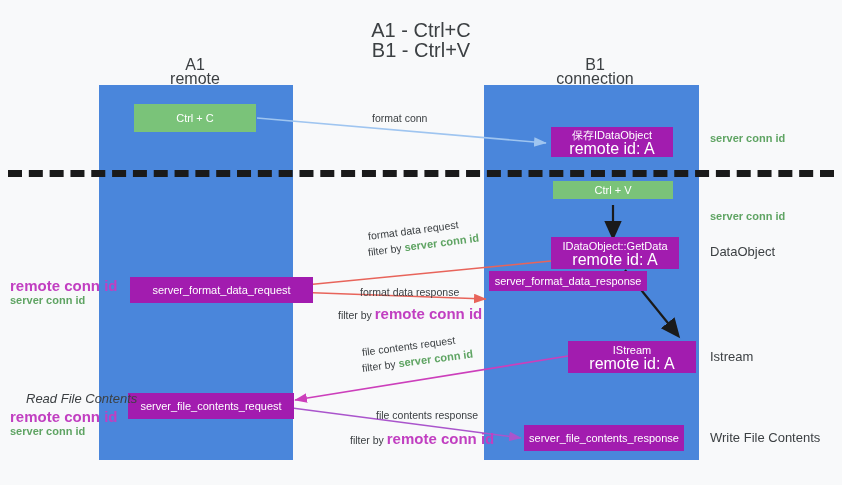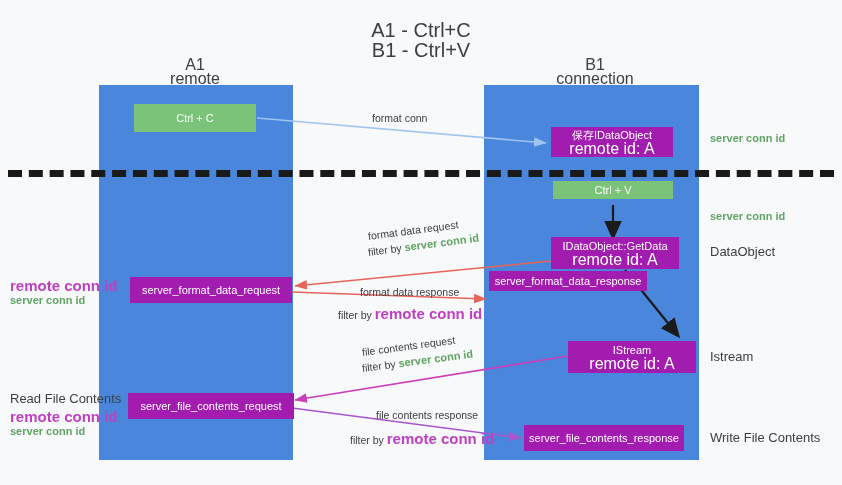--- a/index.html
+++ b/index.html
@@ -167,21 +167,21 @@
 
   <div class="abs node green" style="left:553px; top:181px; width:120px; height:18px;">
     <span>Ctrl + V</span>
   </div>
 
   <div class="abs node orange" style="left:551px; top:237px; width:128px; height:32px;">
     <span>IDataObject::GetData</span>
     <span class="l2">remote id: A</span>
   </div>
 
-  <div class="abs node orange" style="left:130px; top:277px; width:162px; height:26px;">
+  <div class="abs node orange" style="left:130px; top:277px; width:183px; height:26px;">
     <span>server_format_data_request</span>
   </div>
 
   <div class="abs node orange" style="left:489px; top:271px; width:158px; height:20px;">
     <span>server_format_data_response</span>
   </div>
 
   <div class="abs node orange" style="left:568px; top:341px; width:128px; height:32px;">
     <span>IStream</span>
     <span class="l2">remote id: A</span>
@@ -235,20 +235,20 @@
 
   <div class="abs side-label" style="left:710px; top:350px;">Istream</div>
 
   <div class="abs side-label" style="left:710px; top:431px;">Write File Contents</div>
 
   <div class="abs lbl-stack" style="left:10px; top:279px;">
     <div class="conn-magenta">remote conn id</div>
     <div class="conn-green">server conn id</div>
   </div>
 
-  <div class="abs side-label" style="left:10px; top:392px;">Read File Contents</div>
+  <div class="abs side-label" style="left:26px; top:392px;font-style:italic;">Read File Contents</div>
 
   <div class="abs lbl-stack" style="left:10px; top:410px;">
     <div class="conn-magenta">remote conn id</div>
     <div class="conn-green">server conn id</div>
   </div>
 
 </div>
 
 </body></html>

